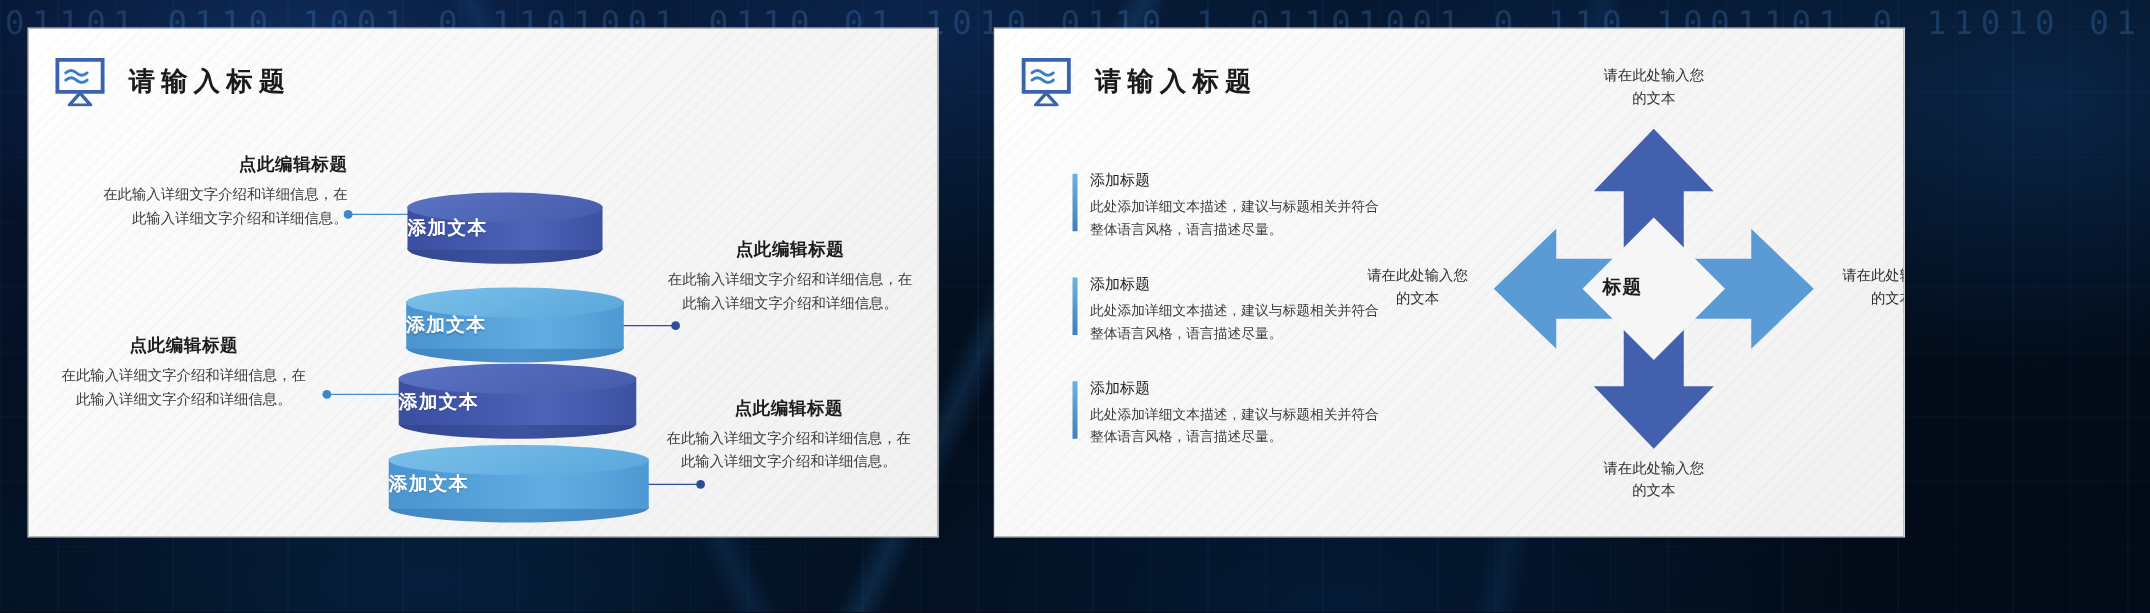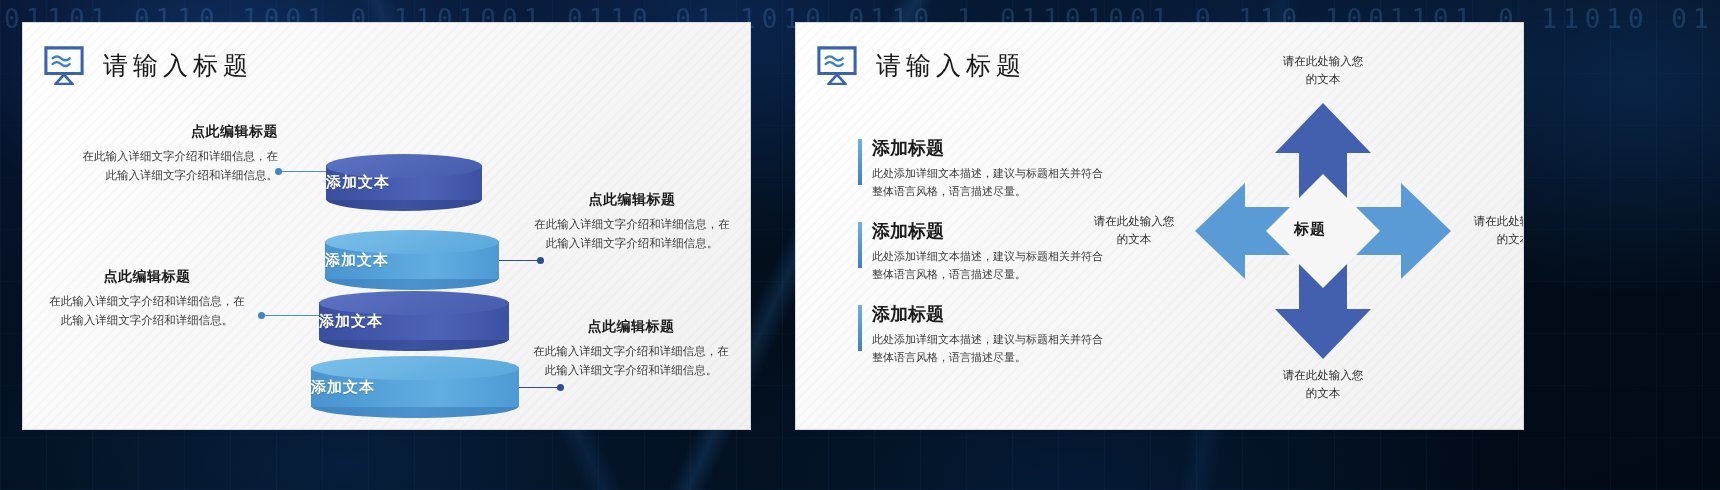--- a/index.html
+++ b/index.html
@@ -81,22 +81,22 @@
   .slide-header {
     position: absolute;
     top: 22px;
     left: 20px;
     display: flex;
     align-items: center;
     gap: 18px;
   }
   .title-icon { width: 42px; height: 40px; flex: none; }
   .slide-title {
-    font-size: 25px;
-    font-weight: normal;
+    font-size: 21px;
+    font-weight: bold;
     color: #1a1a1a;
     letter-spacing: 5px;
     white-space: nowrap;
   }
 
   
   .cyl-stage {
     position: absolute;
     left: 0; top: 0;
     width: 729px; height: 408px;
@@ -182,22 +182,22 @@
     width: 275px;
     padding-left: 14px;
   }
   .rblock .bar {
     position: absolute;
     left: 0; top: 3px;
     width: 4px; height: 46px;
     background: linear-gradient(180deg,#6fb0e0,#3f7fc0);
   }
   .rblock .h {
-    font-size: 18px;
-    font-weight: bold;
+    font-size: 12px;
+    font-weight: normal;
     color: #1c1c1c;
     margin-bottom: 5px;
   }
   .rblock .p {
     font-size: 11px;
     color: #3b3b3b;
     line-height: 1.62;
   }
 
   .arrow-stage {
@@ -358,21 +358,21 @@
 
       <path d="M197 318 L245 268 L221 268 L221 190 L173 190 L173 268 L149 268 Z" fill="#4260ad"></path>
 
       <path d="M69 190 L119 142 L119 166 L197 166 L197 214 L119 214 L119 238 Z" fill="#5b9bd5"></path>
 
       <path d="M325 190 L275 142 L275 166 L197 166 L197 214 L275 214 L275 238 Z" fill="#5b9bd5"></path>
 
       <path d="M197 133 L254 190 L197 247 L140 190 Z" fill="#f6f6f6"></path>
     </svg>
 
-    <div class="center-label" style="left:168px; top:179px;">标题</div>
+    <div class="center-label" style="left:156px; top:179px;">标题</div>
 
     
     <div class="arrow-label" style="left:122px; top:12px; width:150px;">
       <div>请在此处输入您</div>
       <div>的文本</div>
     </div>
 
     
     <div class="arrow-label" style="left:122px; top:326px; width:150px;">
       <div>请在此处输入您</div>

